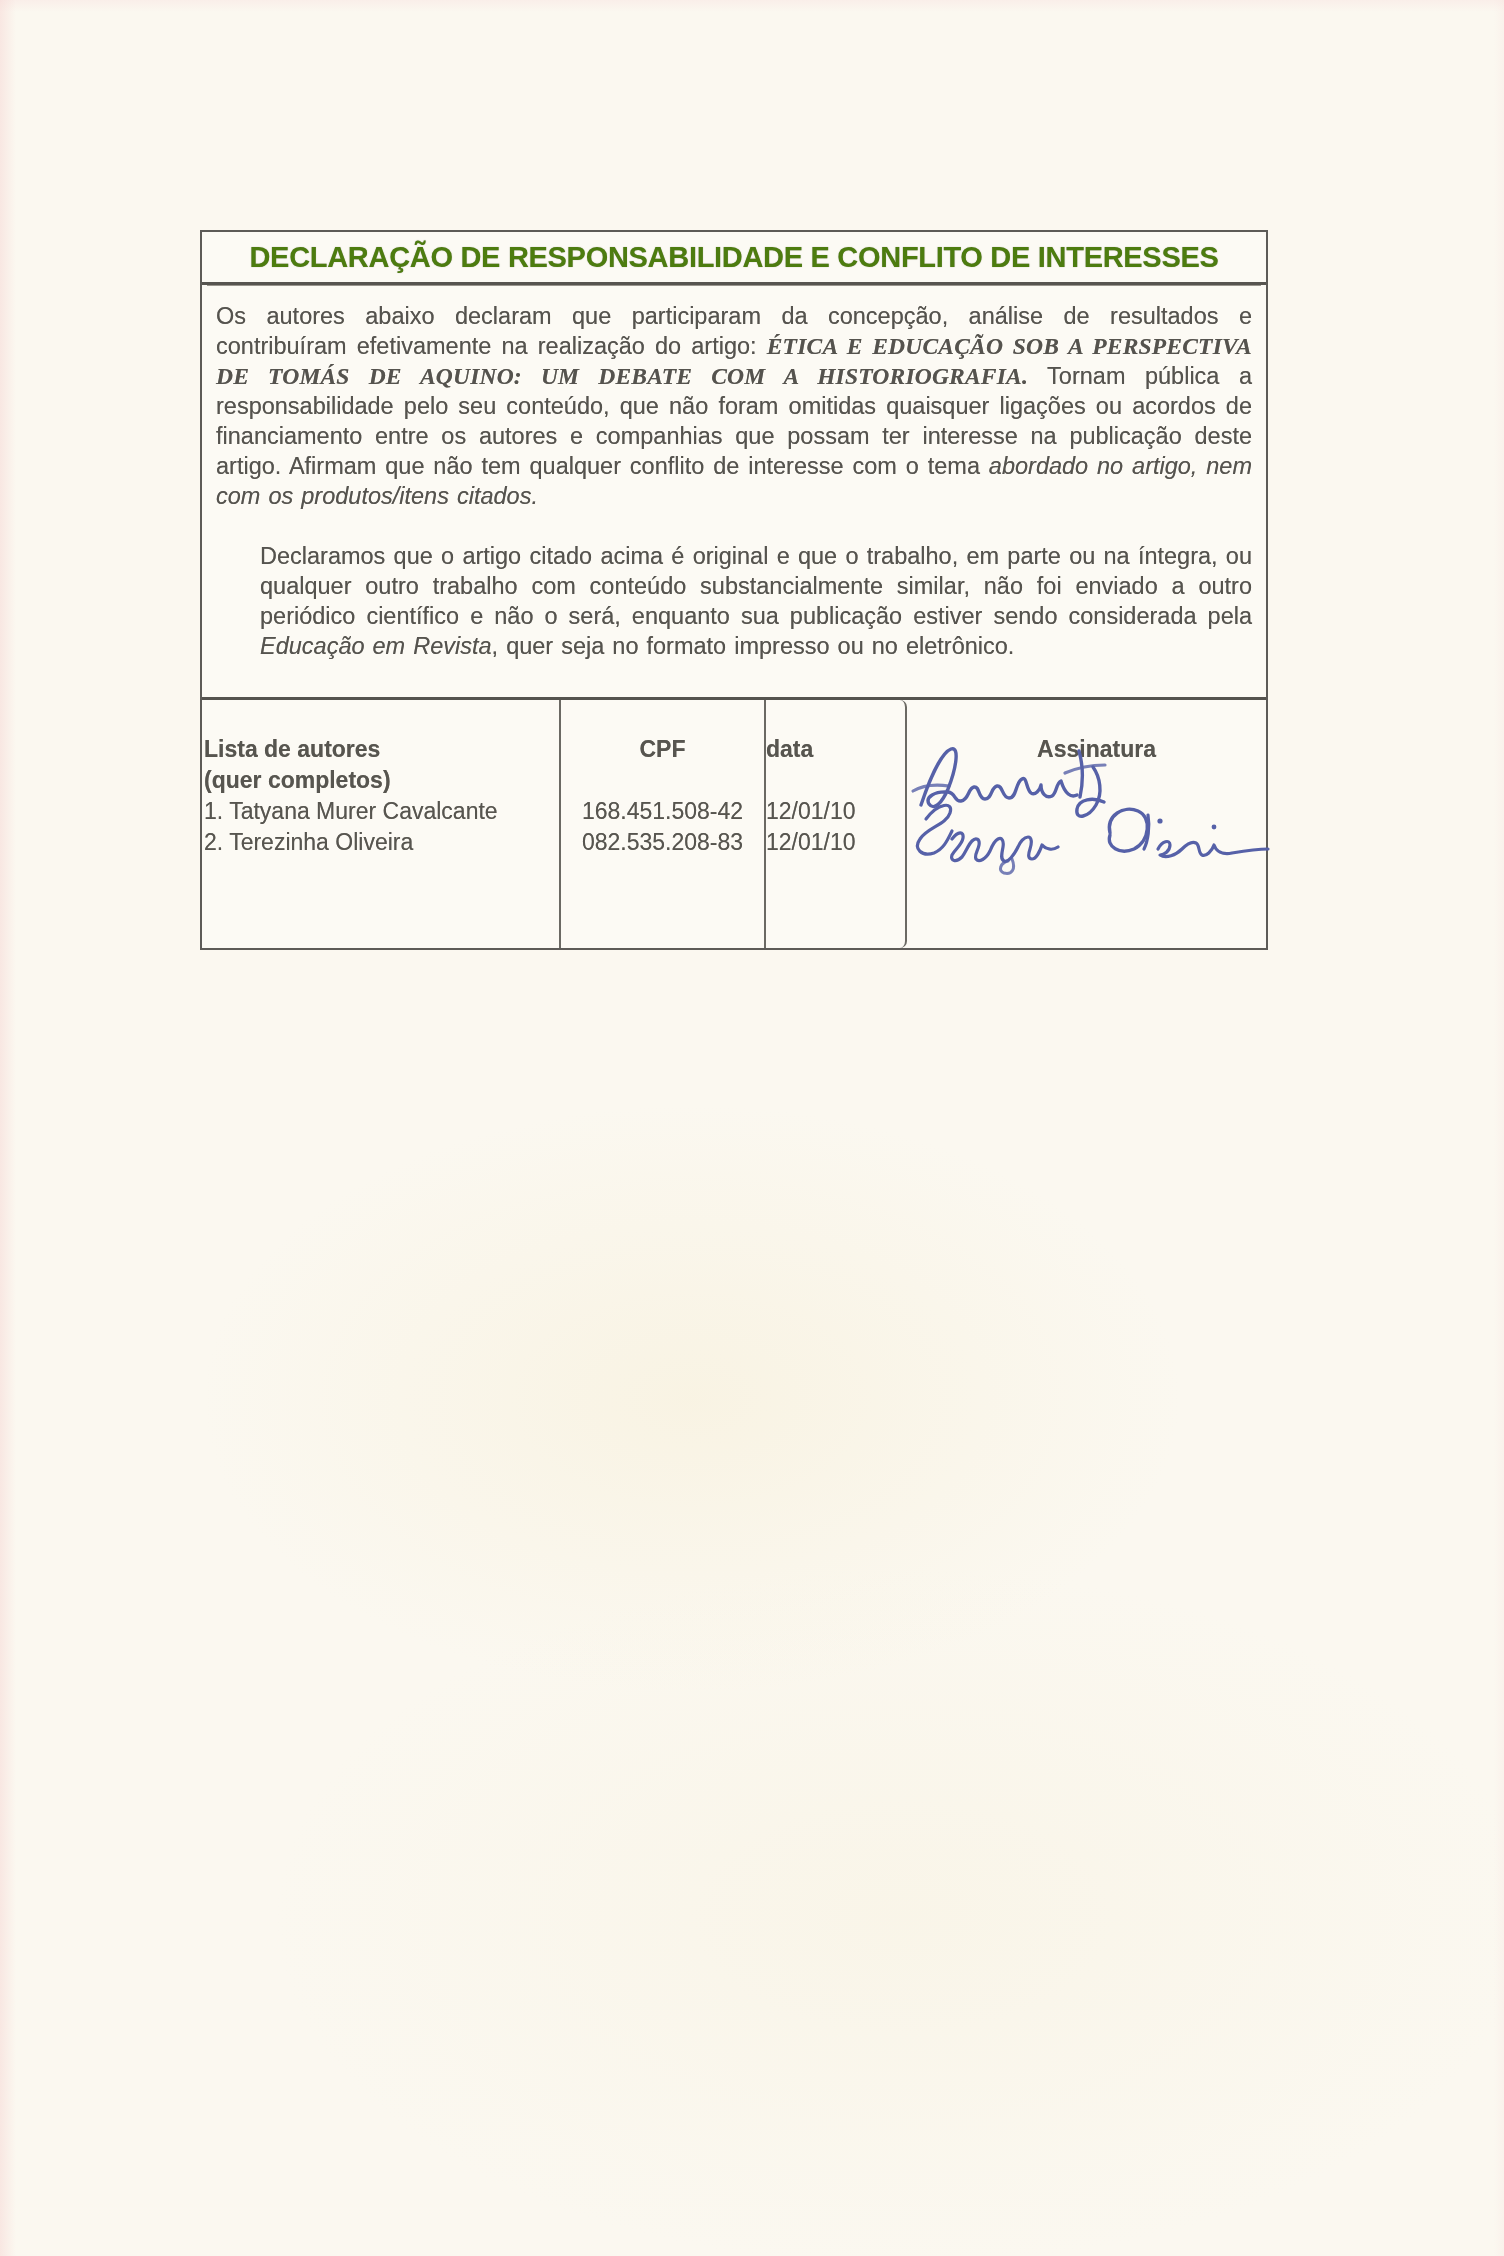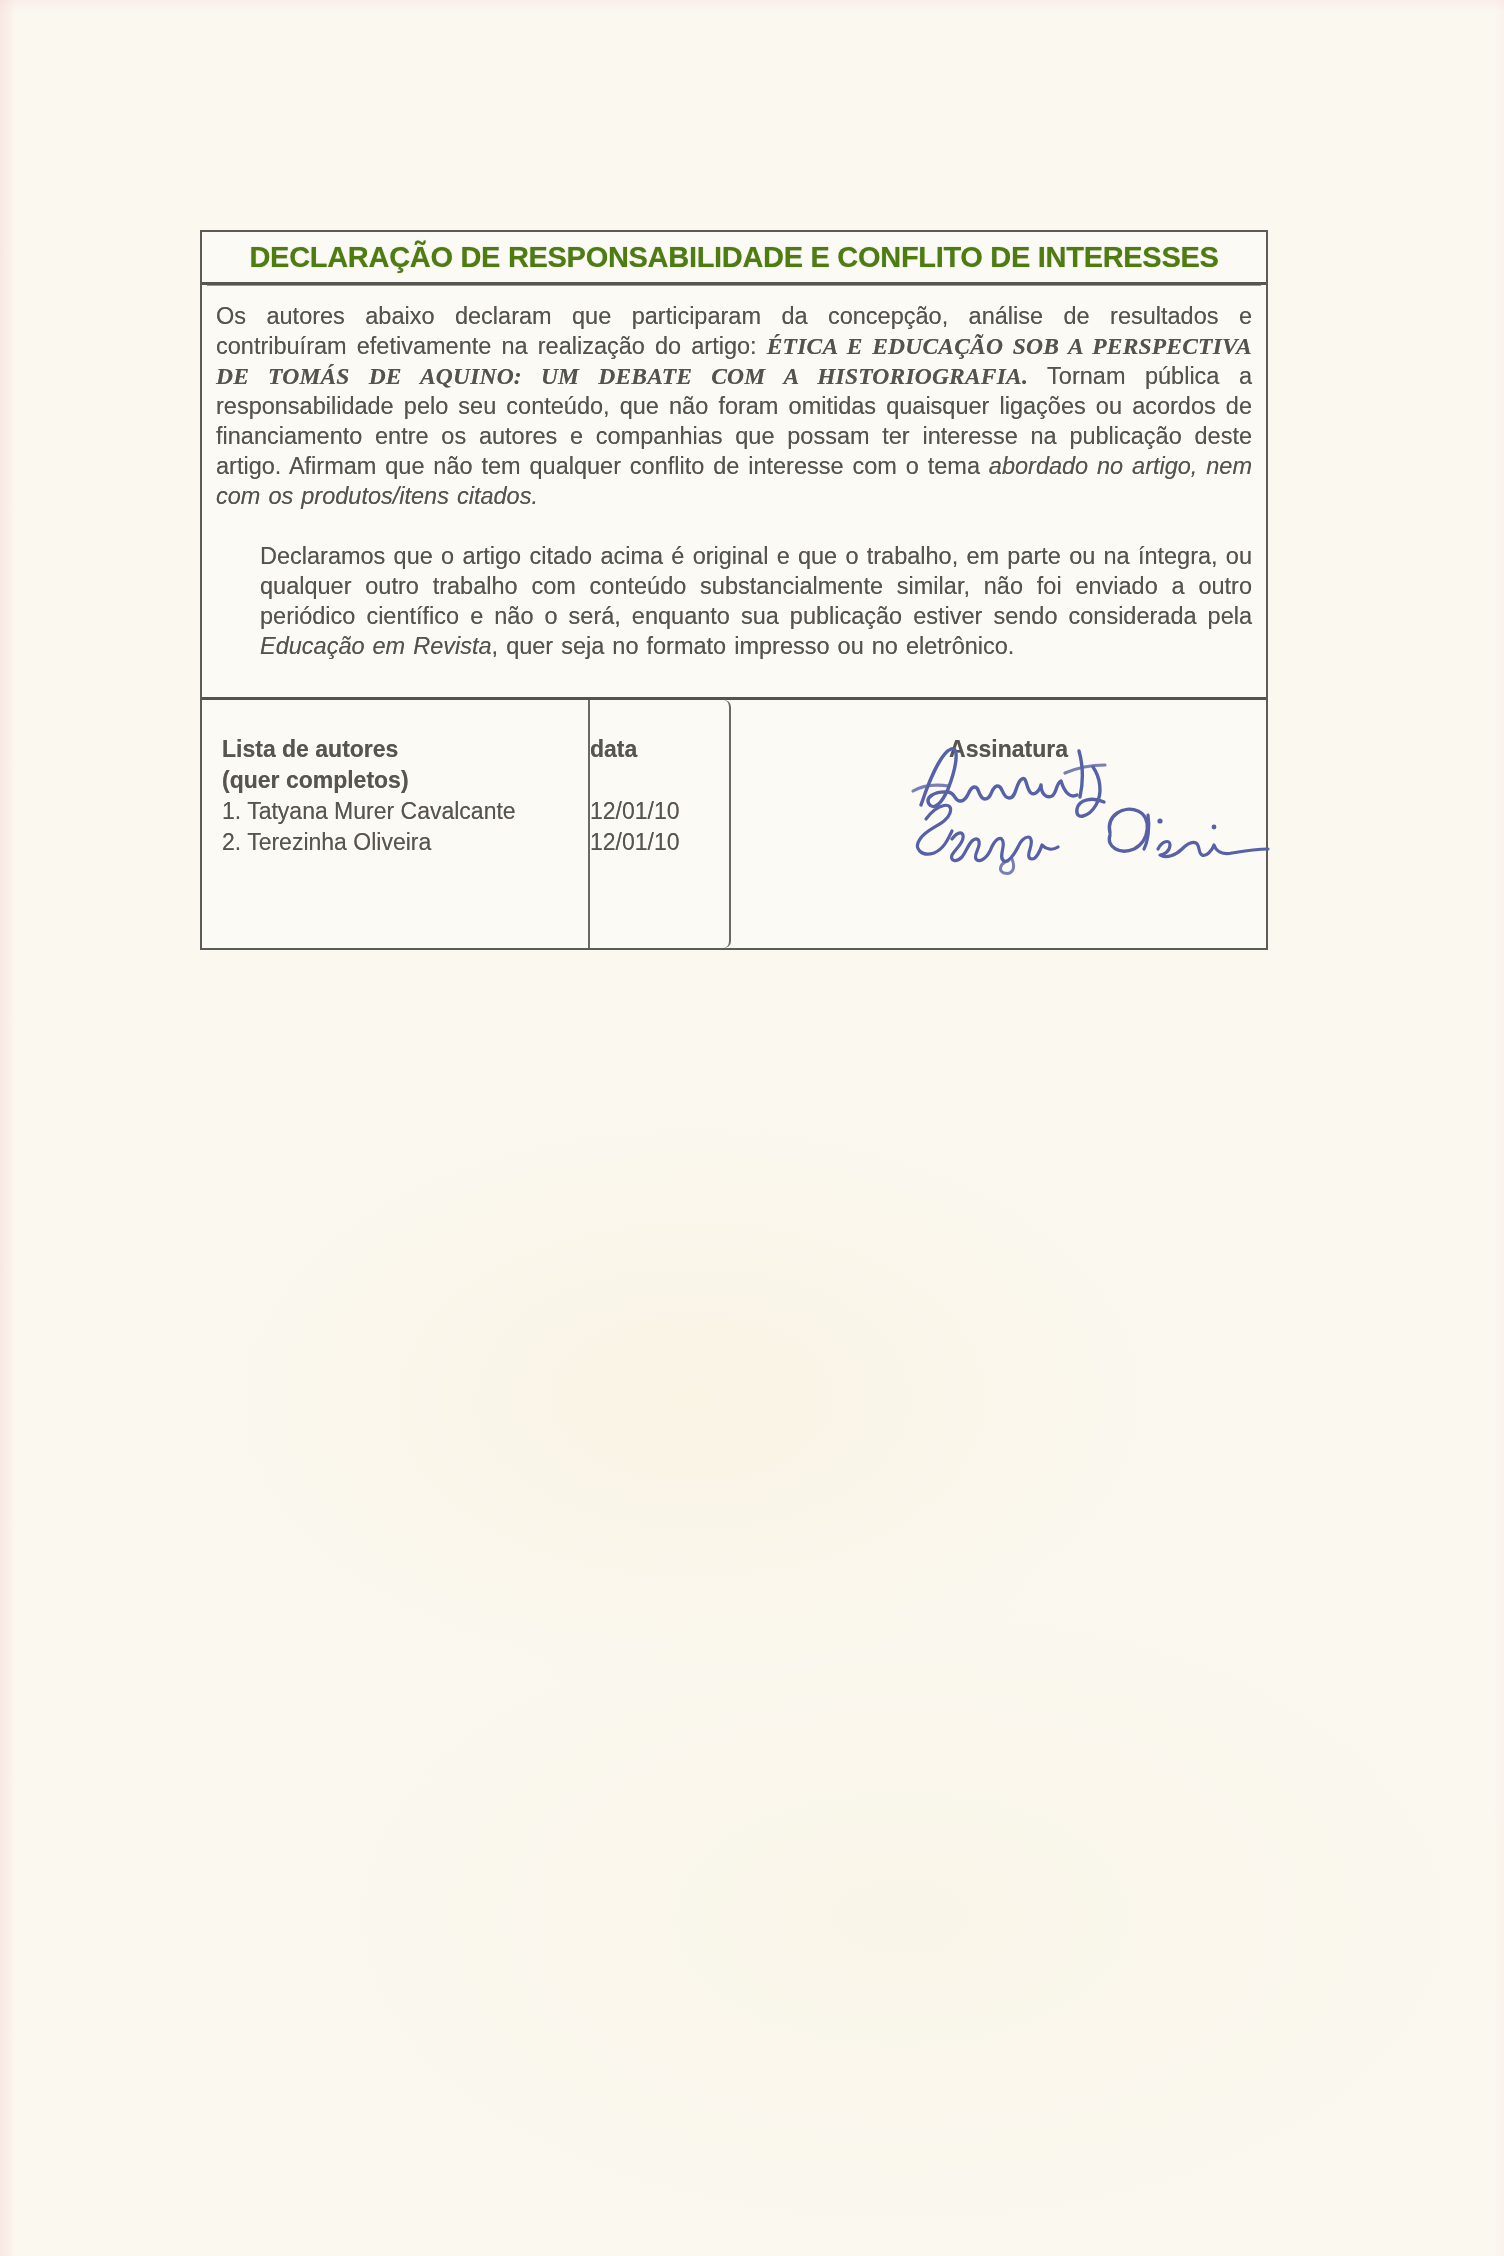--- a/index.html
+++ b/index.html
@@ -63,21 +63,21 @@
     display:flex;
   }
   .col{
     box-sizing:border-box;
     padding-top:34px;
     font-size:23px;
     line-height:31px;
     color:#57554f;
     text-shadow:0 0 0.6px rgba(87,85,79,0.6);
   }
-  .col1{ width:388px; border-right:2px solid #6b6963; padding-left:20px; }
+  .col1{ width:359px; border-right:2px solid #6b6963; padding-left:2px; }
   .col2{ width:205px; border-right:2px solid #6b6963; text-align:center; }
   .col3{ width:141px; border-right:2px solid #6b6963; text-align:left;border-radius:7px; }
   .col4{ flex:1; text-align:center; position:relative;margin-left:20px; }
   .hdr{ font-weight:bold; }
   .spacer{ height:31px; }
   .sig{ position:absolute; pointer-events:none; }
   .sig path{ fill:none; stroke:#5661a8; stroke-linecap:round; stroke-linejoin:round; }
   .sig .thin{ opacity:0.8; }
   .sig .dot{ fill:#5661a8; stroke:none; }
   .sig1{ left:705px; top:505px; }
@@ -99,20 +99,26 @@
   </div>
 
   <div class="authors-table">
     <div class="col col1">
       <div class="hdr">Lista de autores</div>
       <div class="hdr">(quer completos)</div>
       <div>1. Tatyana Murer Cavalcante</div>
       <div>2. Terezinha Oliveira</div>
     </div>
 
+    <div class="col col2">
+      <div class="hdr">CPF</div>
+      <div class="spacer"></div>
+      <div>168.451.508-42</div>
+      <div>082.535.208-83</div>
+    </div>
 
     <div class="col col3">
       <div class="hdr">data</div>
       <div class="spacer"></div>
       <div>12/01/10</div>
       <div>12/01/10</div>
     </div>
 
     <div class="col col4">
       <div class="hdr">Assinatura</div>

